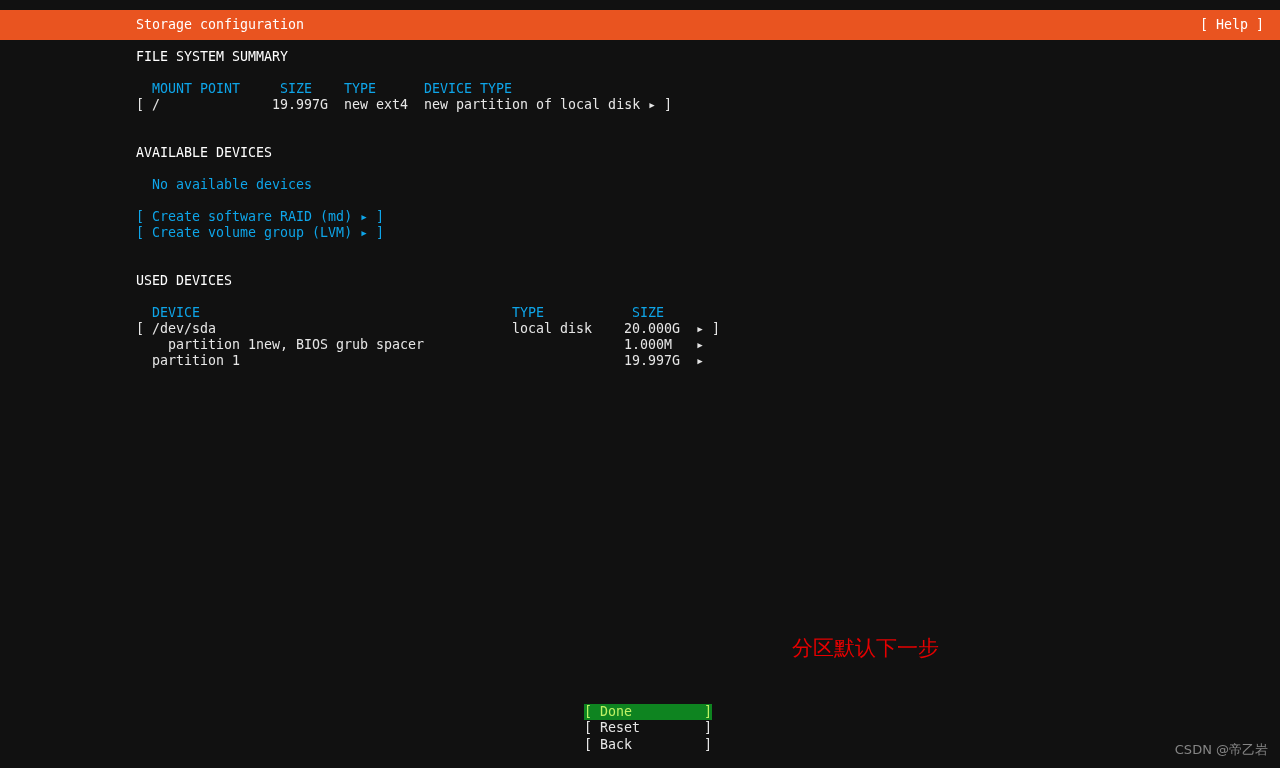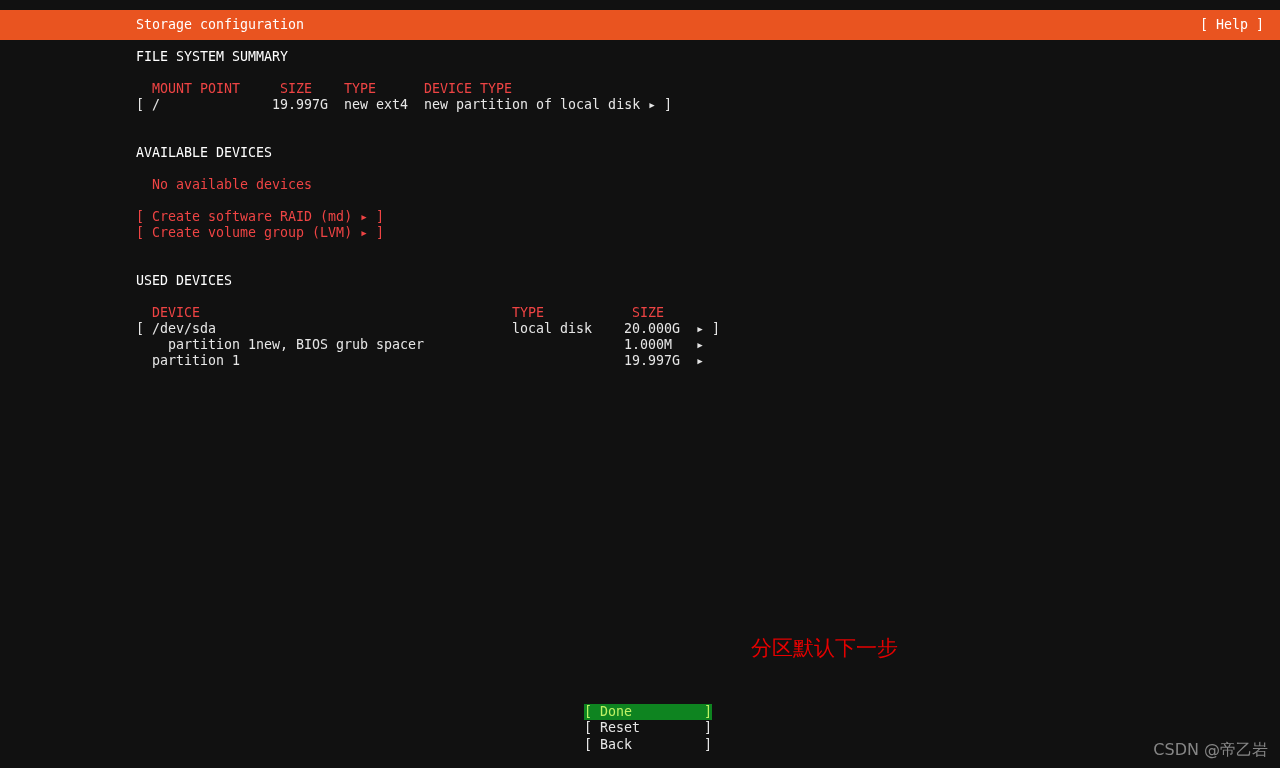--- a/index.html
+++ b/index.html
@@ -46,21 +46,21 @@
 
   
   .row {
     position: absolute;
     white-space: pre;
   }
   .section-head {
     color: #ffffff;
   }
   .dim {
-    color: #ef4444;
+    color: #0ea5e9;
   }
   .bright {
     color: #e6e6e6;
   }
   .arrow {
     color: #e6e6e6;
   }
 
   
   .cell {
@@ -84,30 +84,31 @@
 
   
   .annot {
     position: absolute;
     color: #e60000;
     font-family: "DejaVu Sans", "Liberation Sans", sans-serif;
     font-size: 21px;
     line-height: 24px;
     white-space: pre;
     font-weight: 400;
+    margin-left: 41px;
   }
 
   
   .watermark {
     position: absolute;
     right: 12px;
     bottom: 10px;
     color: #9a9a9a;
     font-family: "DejaVu Sans", "Liberation Sans", sans-serif;
-    font-size: 16px;
+    font-size: 13px;
     line-height: 16px;
     white-space: pre;
     opacity: 0.85;
   }
 </style>
 </head>
 <body>
 
 <div class="topbar">
   <span class="topbar-title">Storage configuration</span>

